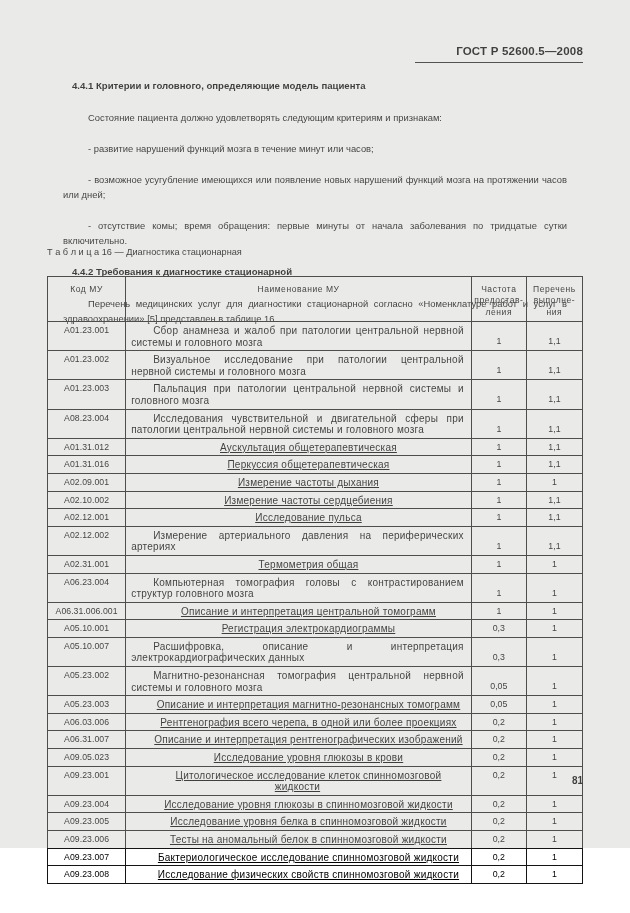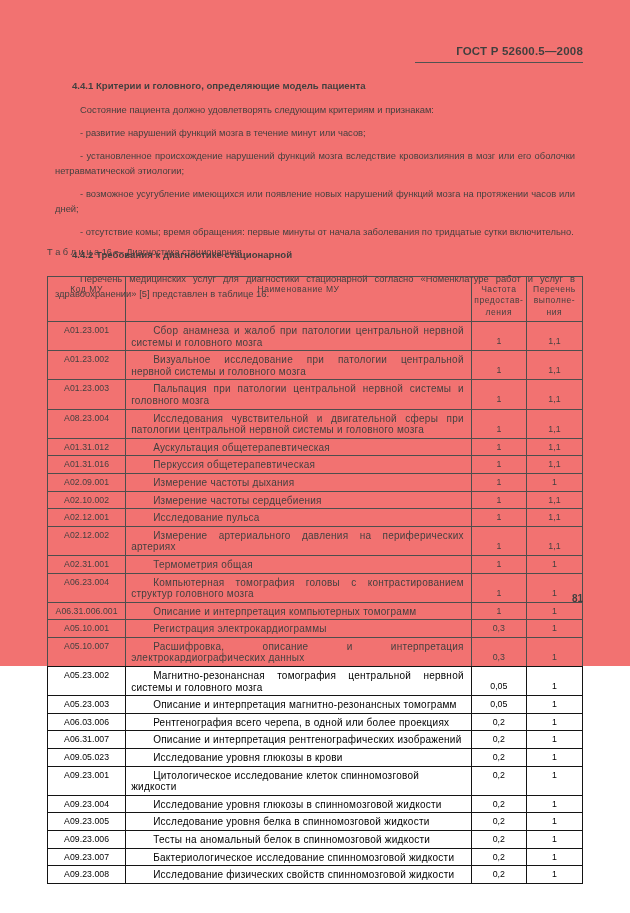--- a/index.html
+++ b/index.html
@@ -14,22 +14,22 @@
     position: relative;
     font-family: "Liberation Sans", "DejaVu Sans", sans-serif;
     color: #000000;
     overflow: hidden;
   }
 
   .page {
     position: absolute;
     inset: 0;
     width: 630px;
-    height: 666px;
-    background: #ef4444;
+    height: 848px;
+    background: #e5e5e5;
   }
 
   
   .header {
     position: absolute;
     left: 47px;
     top: 44px;
     width: 536px;
     text-align: right;
   }
@@ -50,21 +50,21 @@
   }
 
   
   .content {
     position: absolute;
     left: 47px;
     top: 78px;
     width: 536px;
   }
   p.para {
-    margin: 8px;
+    margin: 16px;
     font-size: 9.4px;
     line-height: 15.1px;
     text-align: justify;
     text-indent: 25px;
     hyphens: manual;
   }
   .clause-head {
     margin: 0;
     font-size: 9.6px;
     font-weight: bold;
@@ -131,21 +131,22 @@
   td.name .in {
     padding: 3px 7px 2px 5px;
     text-align: justify;
     text-indent: 22px;
     line-height: 11.6px;
     letter-spacing: .25px;
     font-size: 10px;
     hyphens: manual;
   }
   td.name.single .in {
-    text-align: left;
+    text-align: center;
+    text-decoration: underline;
   }
 
   td.num {
     text-align: center;
     font-size: 8.8px;
   }
   td.num .in {
     line-height: 11.6px;
     padding: 3px 0 2px;
   }
@@ -176,21 +177,20 @@
 
   <div class="header">
     <div class="header-title">ГОСТ Р 52600.5—2008</div>
   </div>
   <div class="header-rule"></div>
 
   <div class="content">
     <div class="clause-head">4.4.1 Критерии и головного, определяющие модель пациента</div>
     <p class="para">Состояние пациента должно удовлетворять следующим критериям и признакам:</p>
     <p class="para">- развитие нарушений функций мозга в течение минут или часов;</p>
-    <p class="para">- установленное происхождение нарушений функций мозга вследствие кровоизлияния в мозг или его оболочки нетравматической этиологии;</p>
     <p class="para">- возможное усугубление имеющихся или появление новых нарушений функций мозга на протяжении часов или дней;</p>
     <p class="para">- отсутствие комы; время обращения: первые минуты от начала заболевания по тридцатые сутки включительно.</p>
     <div class="clause-head">4.4.2 Требования к диагностике стационарной</div>
     <p class="para">Перечень медицинских услуг для диагностики стационарной согласно «Номенклатуре работ и услуг в здравоохранении» [5] представлен в таблице 16.</p>
   </div>
 
   <div class="tbl-caption">
     <span>Т а б л и ц а  16</span>
     <span>—</span>
     <span>Диагностика стационарная</span>
@@ -395,21 +395,21 @@
             </td>
             <td class="num">
               <div class="in">1</div>
             </td>
           </tr>
           <tr>
             <td class="code">
               <div class="in">A06.31.006.001</div>
             </td>
             <td class="name single">
-              <div class="in">Описание и интерпретация компьютерных томограмм</div>
+              <div class="in">Описание и интерпретация центральной томограмм</div>
             </td>
             <td class="num">
               <div class="in">1</div>
             </td>
             <td class="num">
               <div class="in">1</div>
             </td>
           </tr>
           <tr>
             <td class="code">

